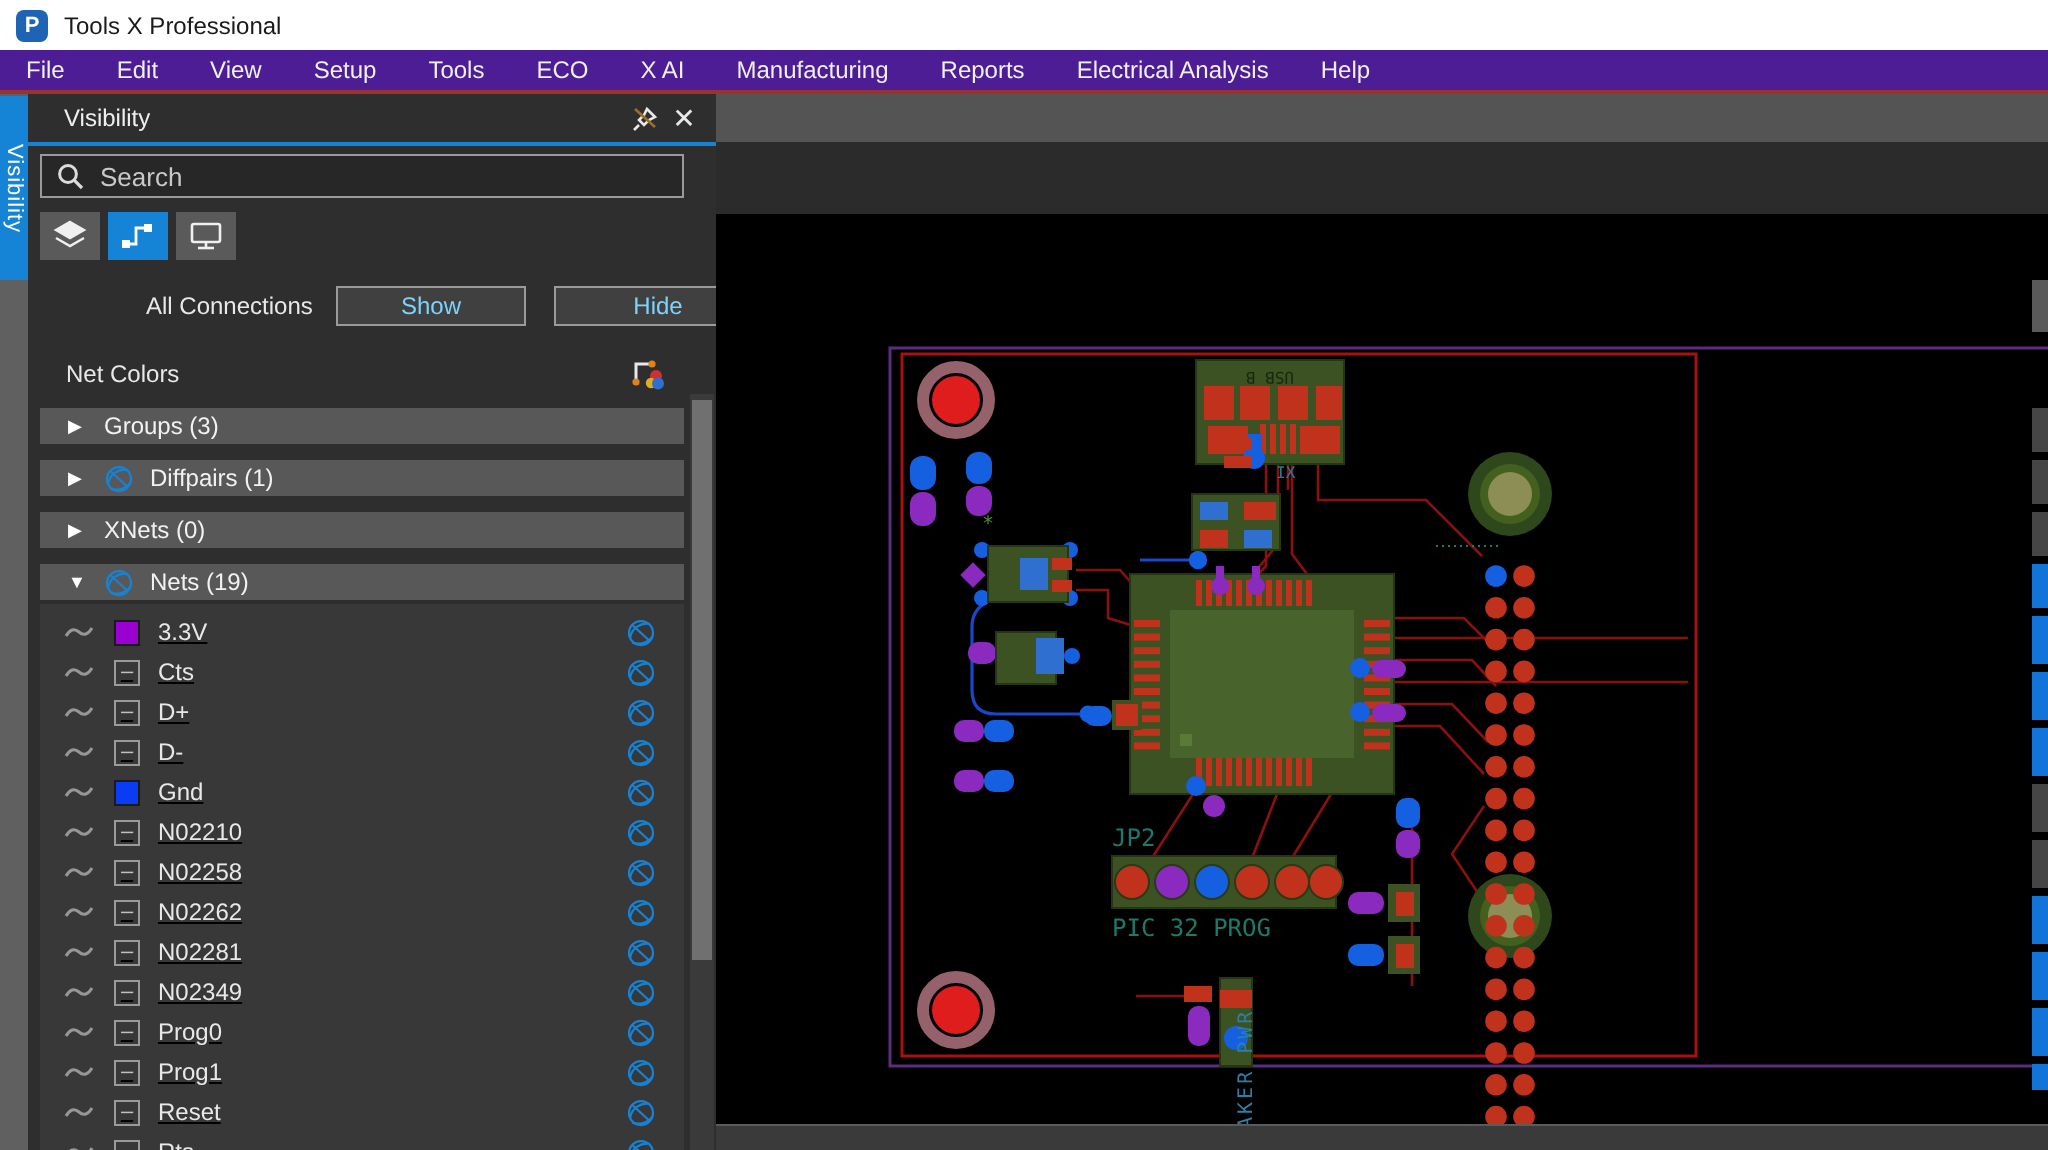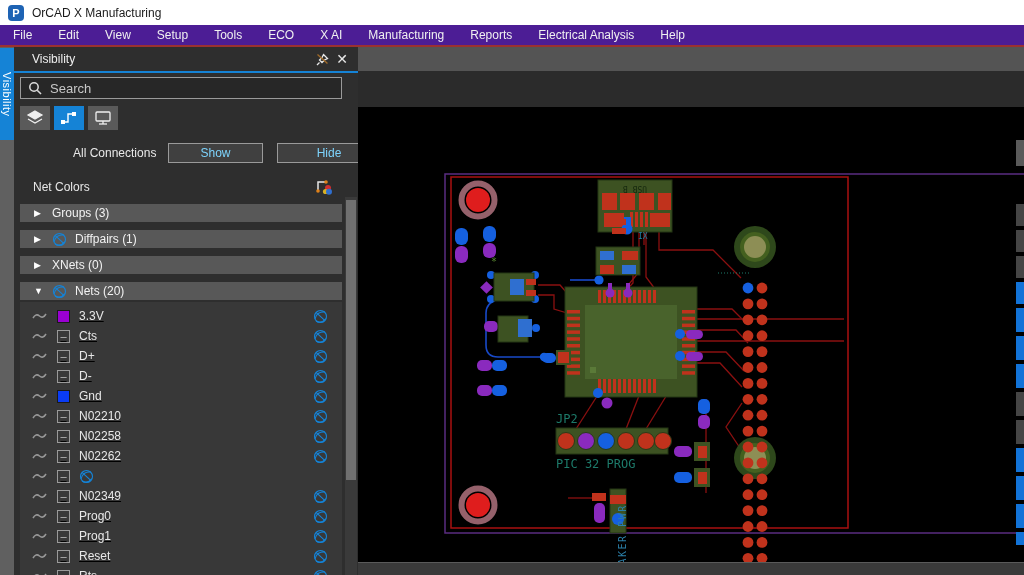--- a/index.html
+++ b/index.html
@@ -74,21 +74,21 @@
 
   svg text { font-family:"DejaVu Sans Mono", monospace; }
 </style>
 </head>
 <body>
 
 <div id="app">
 
   <div id="titlebar">
     <div id="app-icon">P</div>
-    <span class="title">OrCAD X Manufacturing</span>
+    <span class="title">Tools X Professional</span>
   </div>
 
   <div id="menubar">
       <div id="menu-items" style="display:flex">
         <span class="menu-item">File</span>
         <span class="menu-item">Edit</span>
         <span class="menu-item">View</span>
         <span class="menu-item">Setup</span>
         <span class="menu-item">Tools</span>
         <span class="menu-item">ECO</span>
@@ -207,21 +207,21 @@
             <span class="globe">
               <svg width="15" height="15" viewBox="0 0 16 16">
                 <g fill="none" stroke="#1583d6" stroke-width="1.2">
                   <circle cx="8" cy="8" r="6.4"></circle>
                   <path d="M2.2 10.5 A 9 9 0 0 1 12.8 3.2"></path>
                   <path d="M3.2 13 A 9 9 0 0 0 13.8 10.2"></path>
                   <line x1="3.2" y1="3.6" x2="12.8" y2="12.4"></line>
                 </g>
               </svg>
             </span>
-            <span class="sec-label">Nets (20)</span>
+            <span class="sec-label">Nets (19)</span>
           </div>
         </div>
       <div id="net-list">
   <div class="net-row">
     <span class="squig">
               <svg width="16" height="10" viewBox="0 0 16 10">
                 <path d="M1 7 Q4 2 7.5 5 T14 3" fill="none" stroke="#979797" stroke-width="1.5"></path>
               </svg>
             </span>
     <span class="swatch" style="background: rgb(154, 0, 210);"></span>
@@ -378,20 +378,21 @@
             </span>
   </div>
 
   <div class="net-row">
     <span class="squig">
               <svg width="16" height="10" viewBox="0 0 16 10">
                 <path d="M1 7 Q4 2 7.5 5 T14 3" fill="none" stroke="#979797" stroke-width="1.5"></path>
               </svg>
             </span>
     <span class="swatch empty">–</span>
+    <span class="net-name">N02281</span>
     <span class="globe">
               <svg width="15" height="15" viewBox="0 0 16 16">
                 <g fill="none" stroke="#1583d6" stroke-width="1.2">
                   <circle cx="8" cy="8" r="6.4"></circle>
                   <path d="M2.2 10.5 A 9 9 0 0 1 12.8 3.2"></path>
                   <path d="M3.2 13 A 9 9 0 0 0 13.8 10.2"></path>
                   <line x1="3.2" y1="3.6" x2="12.8" y2="12.4"></line>
                 </g>
               </svg>
             </span>

